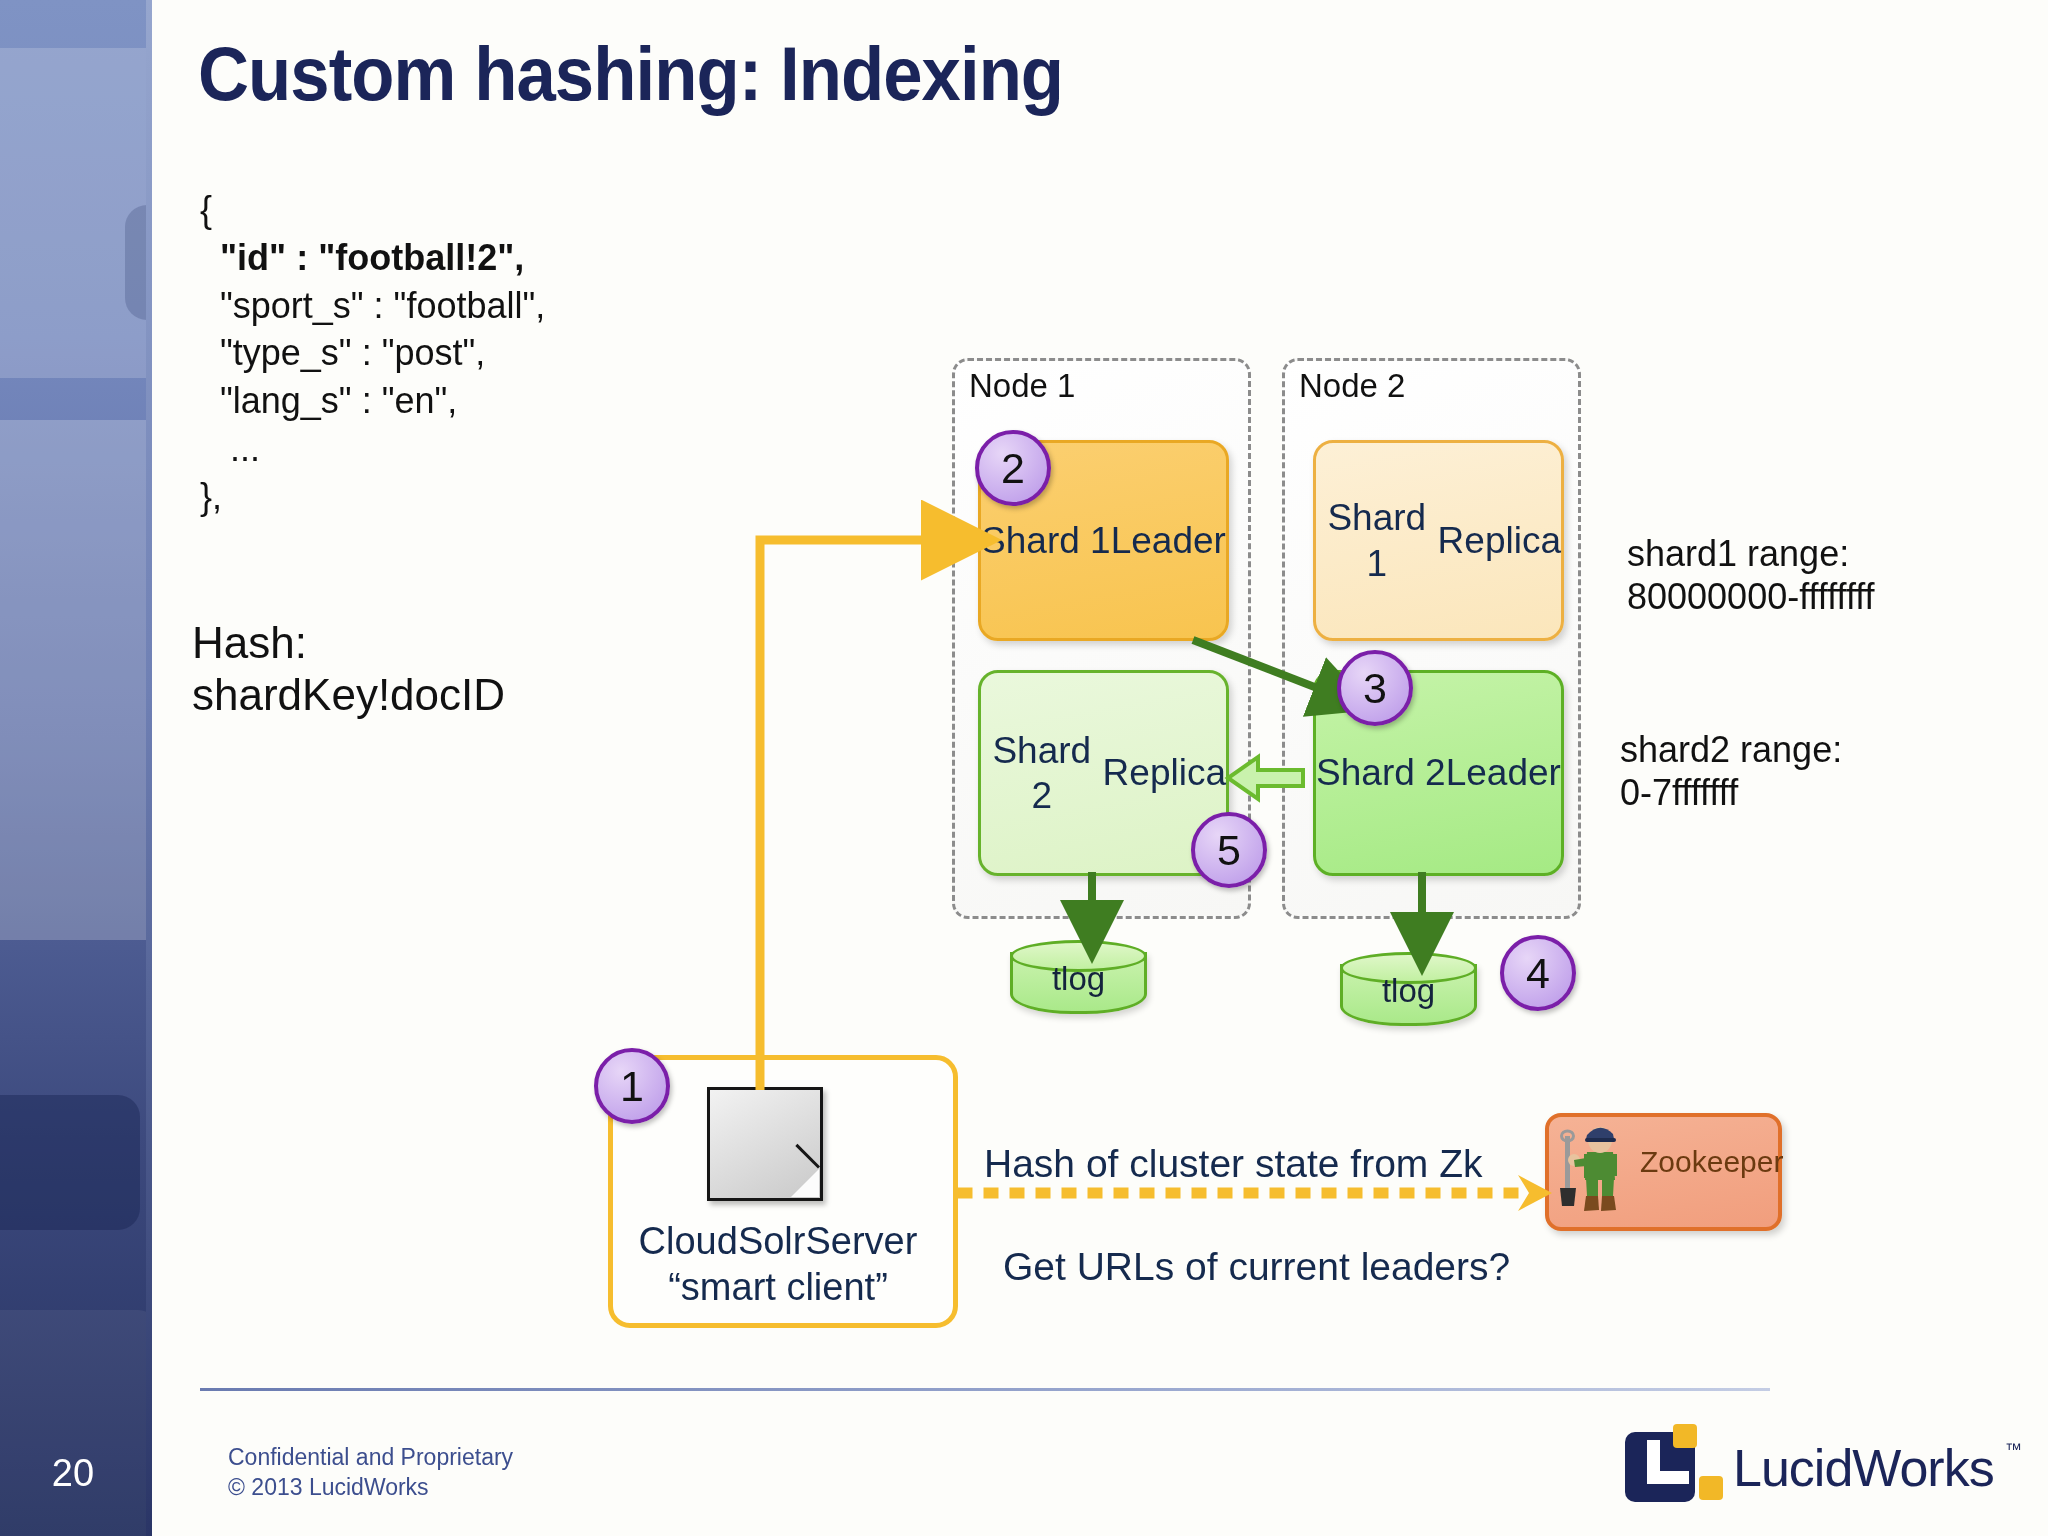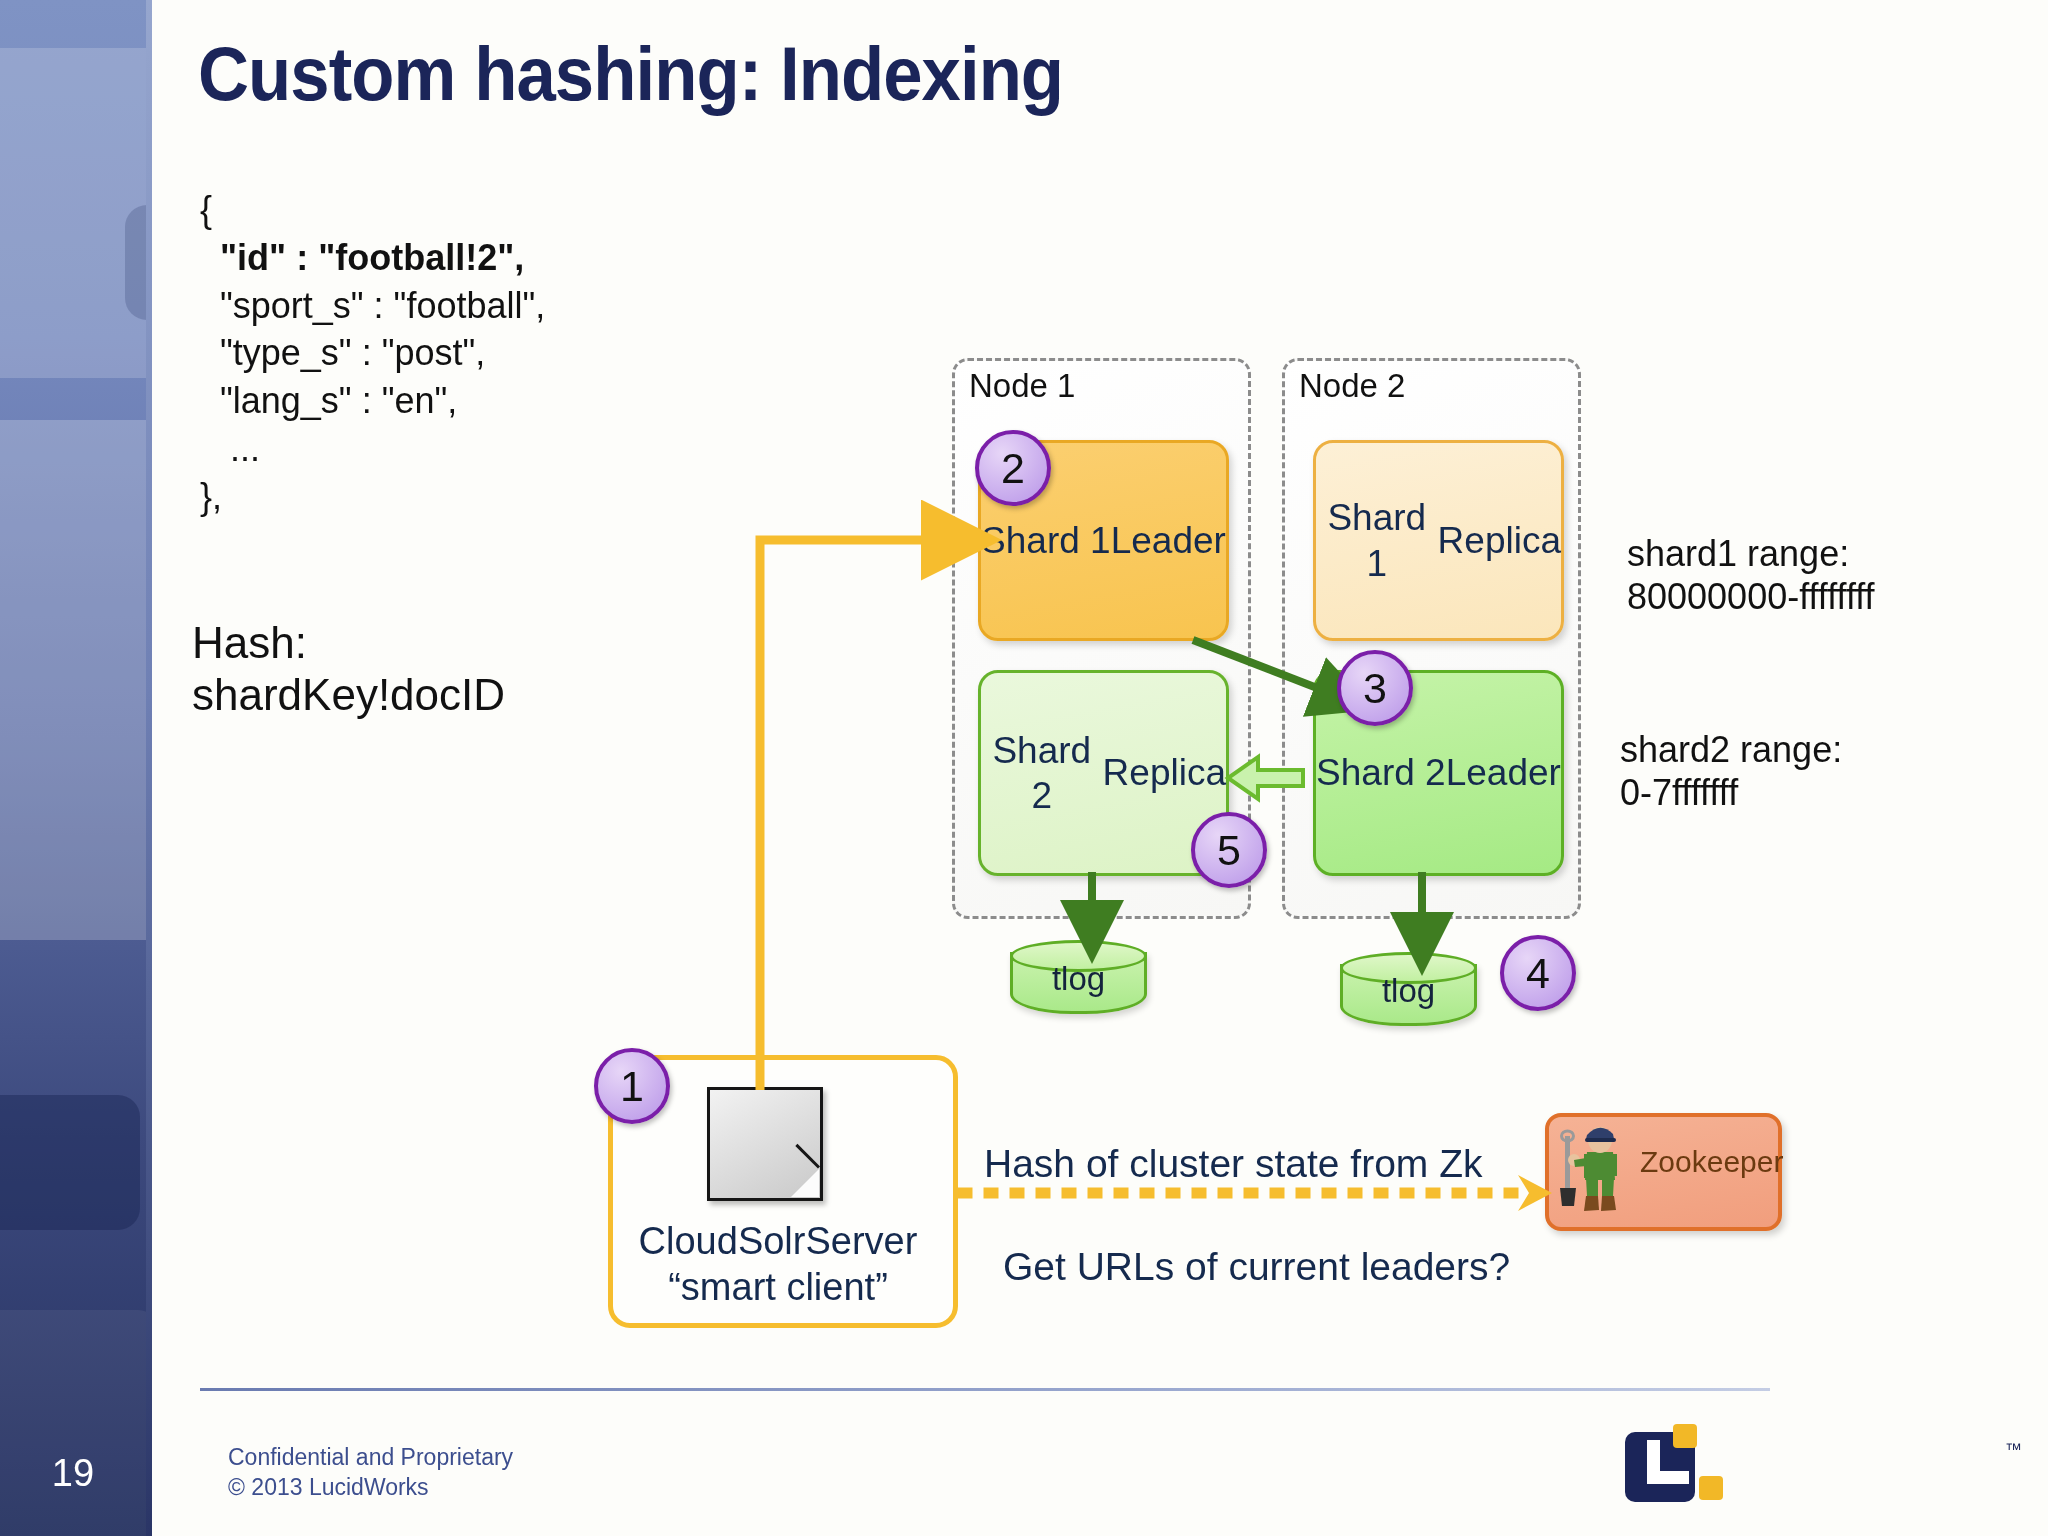--- a/index.html
+++ b/index.html
@@ -272,23 +272,24 @@
 
   <path d="M30,78 L42,78 L43,92 L28,93 z" fill="#7a4a1e"></path>
   <path d="M46,78 L58,78 L60,92 L45,93 z" fill="#7a4a1e"></path>
 </svg>
 <div id="zklabel">Zookeeper</div>
 
 <div id="viewstate">Hash of cluster state from Zk</div>
 <div id="geturls">Get URLs of current leaders?</div>
 
 <div id="footrule"></div>
-<div id="pagenum">19</div>
+<div id="pagenum">20</div>
 <div id="footer">Confidential and Proprietary
 © 2013 LucidWorks</div>
 <div id="logo">
   <div id="logomark"></div>
   <div id="logoL"></div>
   <div id="logoL2"></div>
   <div class="logosq" id="logosq1"></div>
   <div class="logosq" id="logosq2"></div>
+  <div id="logotext">LucidWorks</div>
   <div id="logotm">™</div>
 </div>
 
 </body></html>

